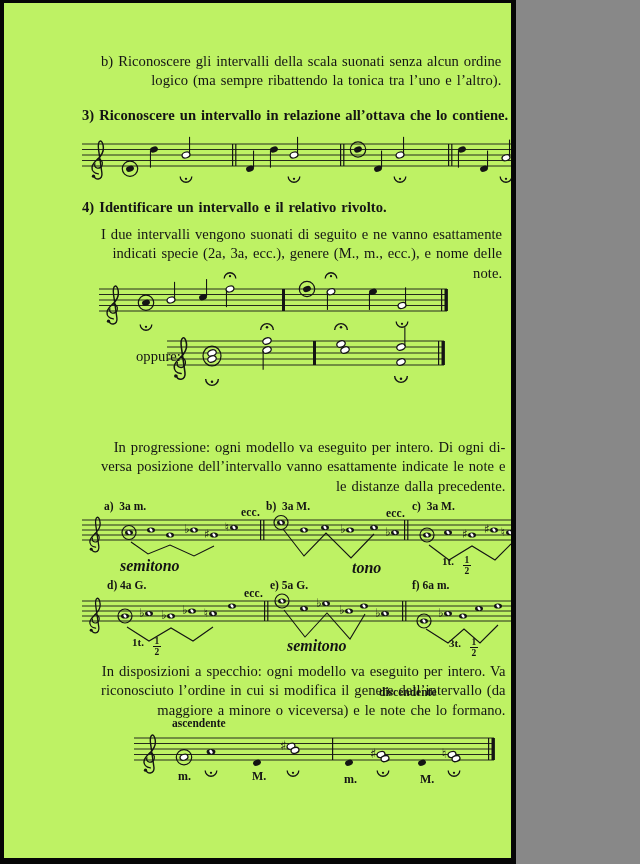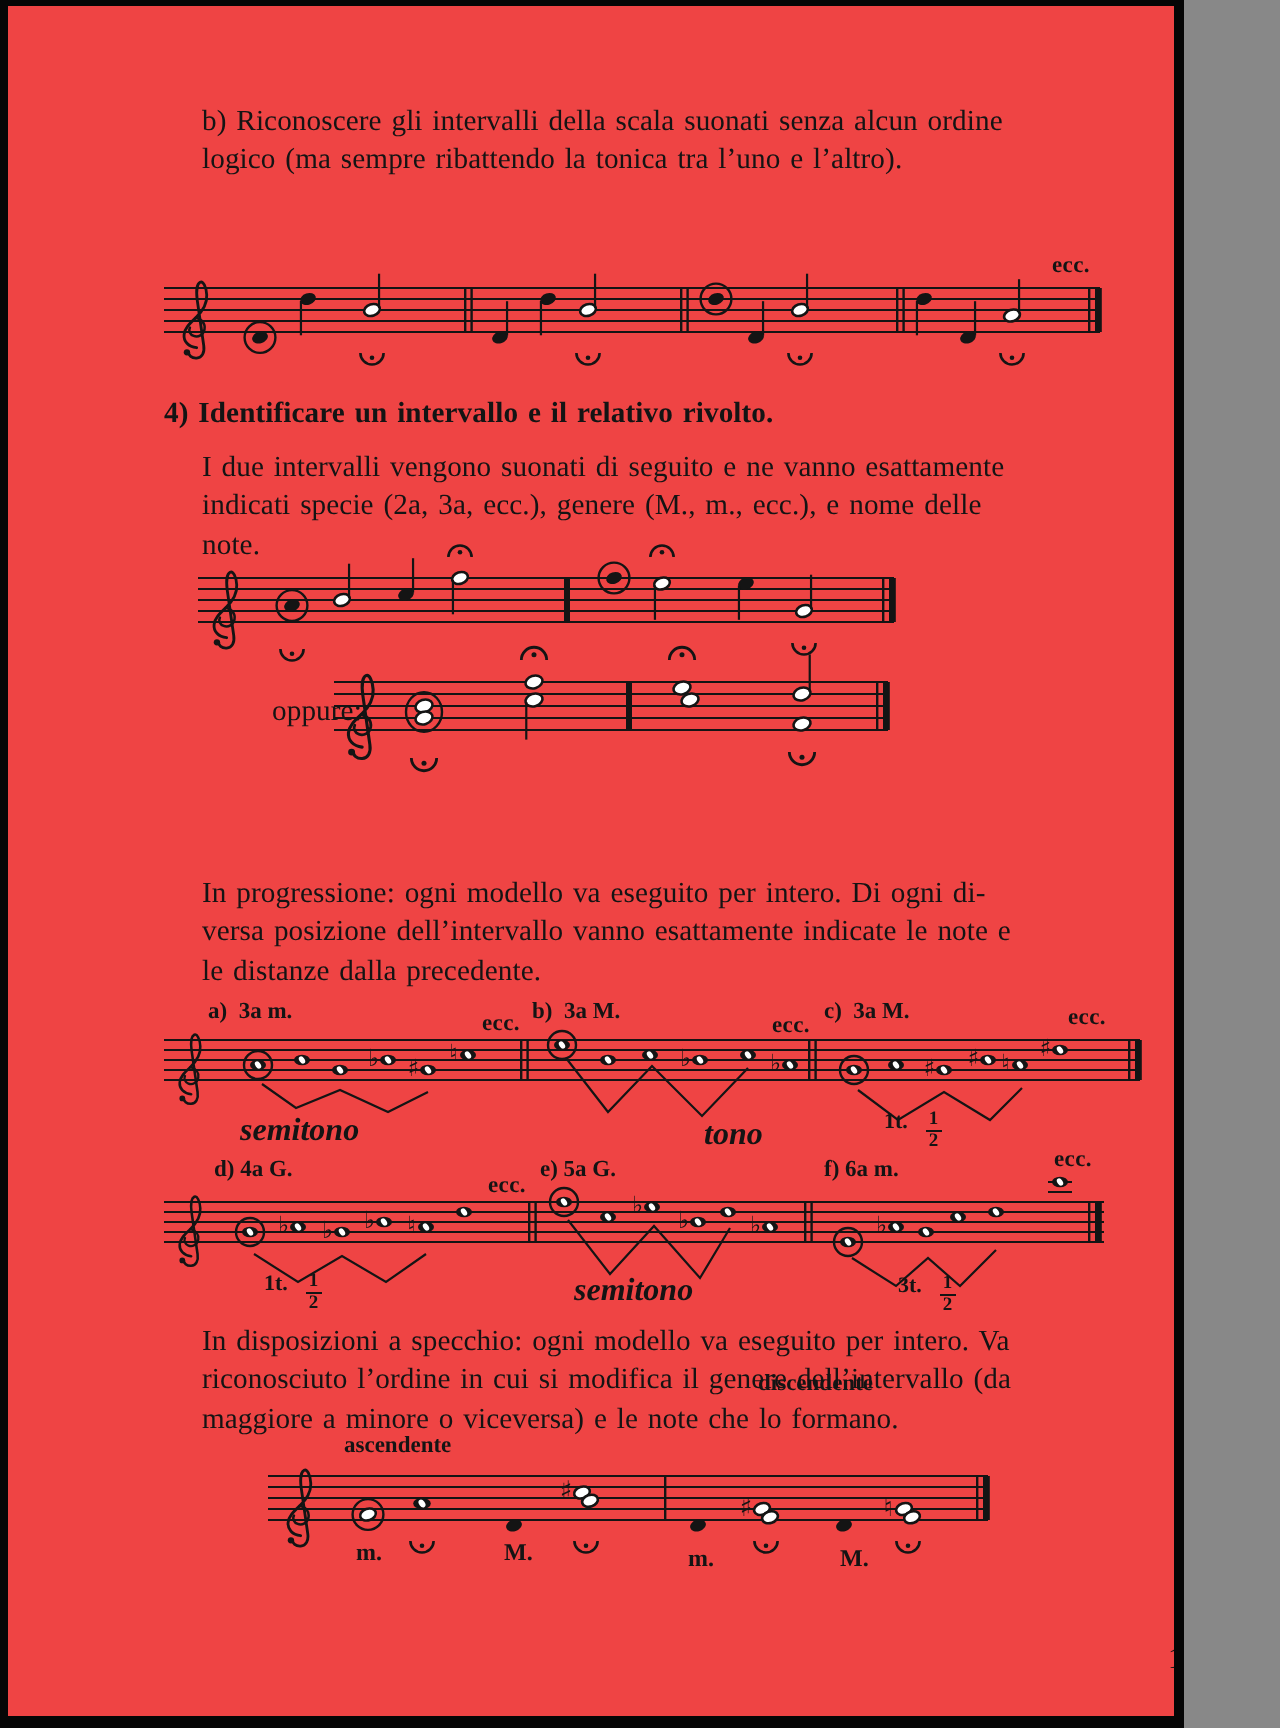--- a/index.html
+++ b/index.html
@@ -1,19 +1,19 @@
 <!DOCTYPE html>
 <html><head>
 <meta charset="utf-8">
 <style>
   html,body{margin:0;padding:0;background:#888;}
   #page{
-    position:relative;width:592px;height:864px;box-sizing:border-box;
-    background:#ef4444;border:solid #060606;border-width:3px 5px 6px 4px;
-    font-family:"Liberation Serif", serif;color:#141414;overflow:hidden;
+    position:relative;width:516px;height:864px;box-sizing:border-box;
+    background:#bef264;border:solid #060606;border-width:3px 5px 6px 4px;
+    font-family:"Liberation Serif", serif;color:#141414;overflow:hidden;text-align:right;
   }
   .txt{
     position:absolute;white-space:pre;font-size:14.6px;line-height:19.3px;
     letter-spacing:.05px;word-spacing:1.2px;
   }
   .bold{font-weight:bold;}
   .lbl{position:absolute;font-weight:bold;font-size:11px;line-height:1;white-space:pre;}
   .lbl-ecc{font-size:11.5px;letter-spacing:.2px;}
   .lbl-sec{font-size:11.5px;}
   .lbl-zig{font-size:16px;font-style:italic;}
@@ -23,20 +23,21 @@
   .vfrac .num{border-bottom:1px solid #141414;padding:0 1.5px;}
   svg.staff{position:absolute;overflow:visible;}
   #pagenum{position:absolute;font-size:15px;}
 </style>
 </head>
 <body>
 
 <div id="page">
   <div class="txt" style="left:97px;top:49px;">b) Riconoscere gli intervalli della scala suonati senza alcun ordine
 logico (ma sempre ribattendo la tonica tra l’uno e l’altro).</div>
+  <div class="txt bold" style="left:78px;top:103px;">3) Riconoscere un intervallo in relazione all’ottava che lo contiene.</div>
   <div class="txt bold" style="left:78px;top:195px;">4) Identificare un intervallo e il relativo rivolto.</div>
   <div class="txt" style="left:97px;top:222px;">I due intervalli vengono suonati di seguito e ne vanno esattamente
 indicati specie (2a, 3a, ecc.), genere (M., m., ecc.), e nome delle
 note.</div>
   <div class="txt" style="left:100px;top:344px;margin-left:32px;">oppure:</div>
   <div class="txt" style="left:97px;top:435px;">In progressione: ogni modello va eseguito per intero. Di ogni di-
 versa posizione dell’intervallo vanno esattamente indicate le note e
 le distanze dalla precedente.</div>
   <div class="txt" style="left:97px;top:659px;">In disposizioni a specchio: ogni modello va eseguito per intero. Va
 riconosciuto l’ordine in cui si modifica il genere dell’intervallo (da

